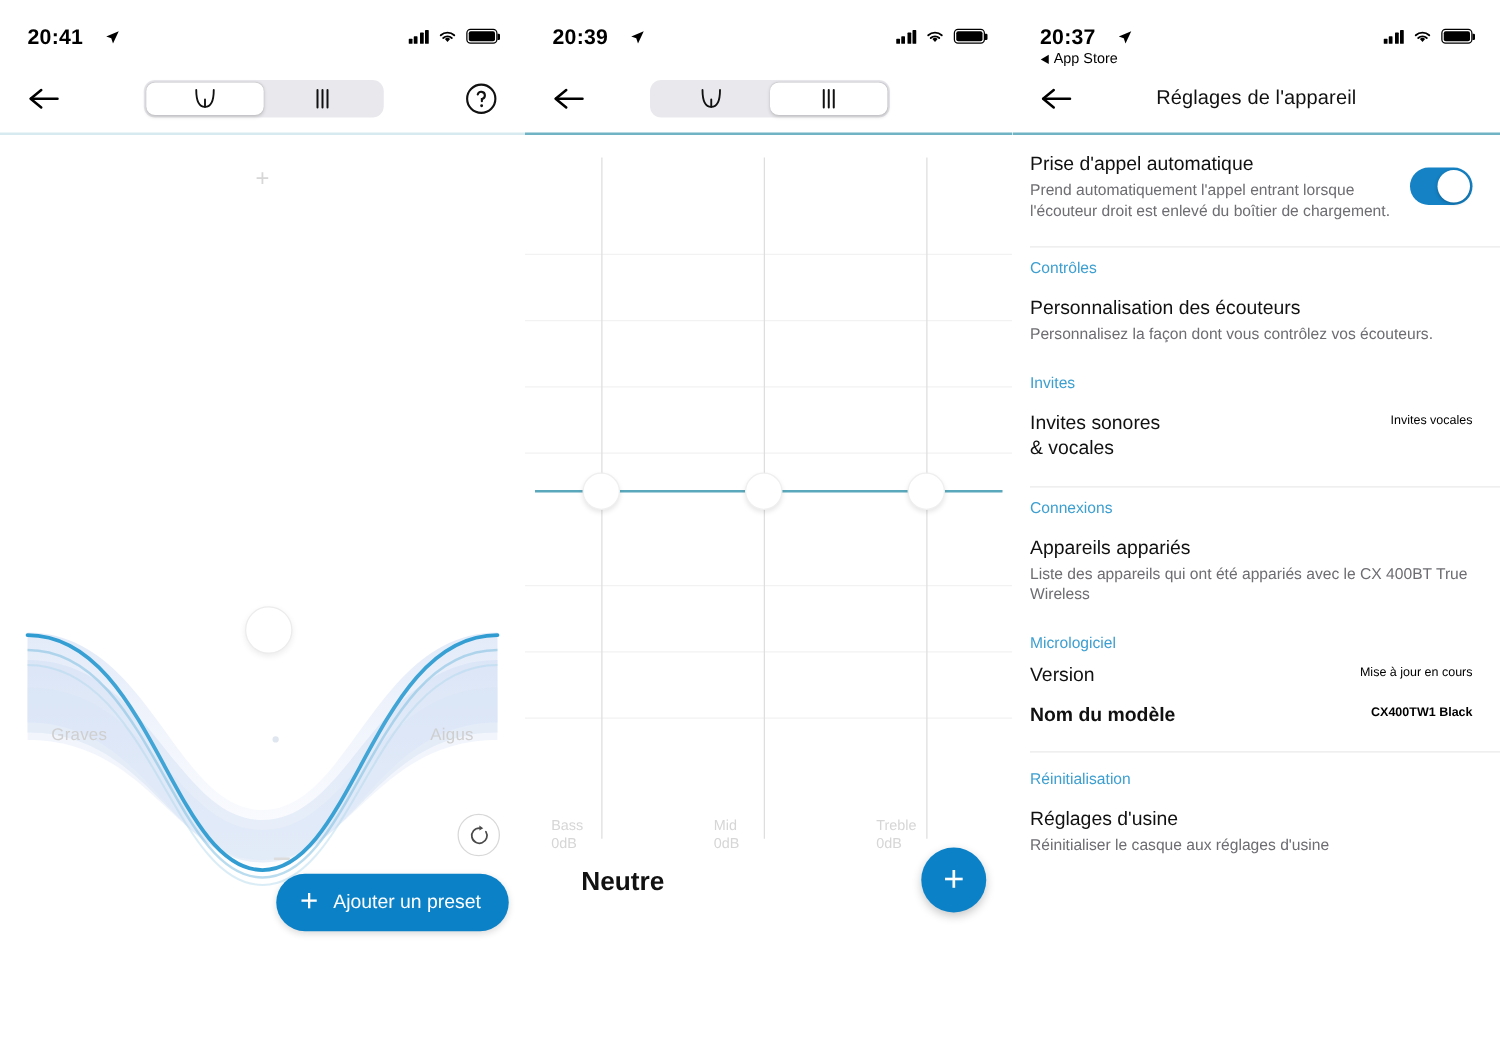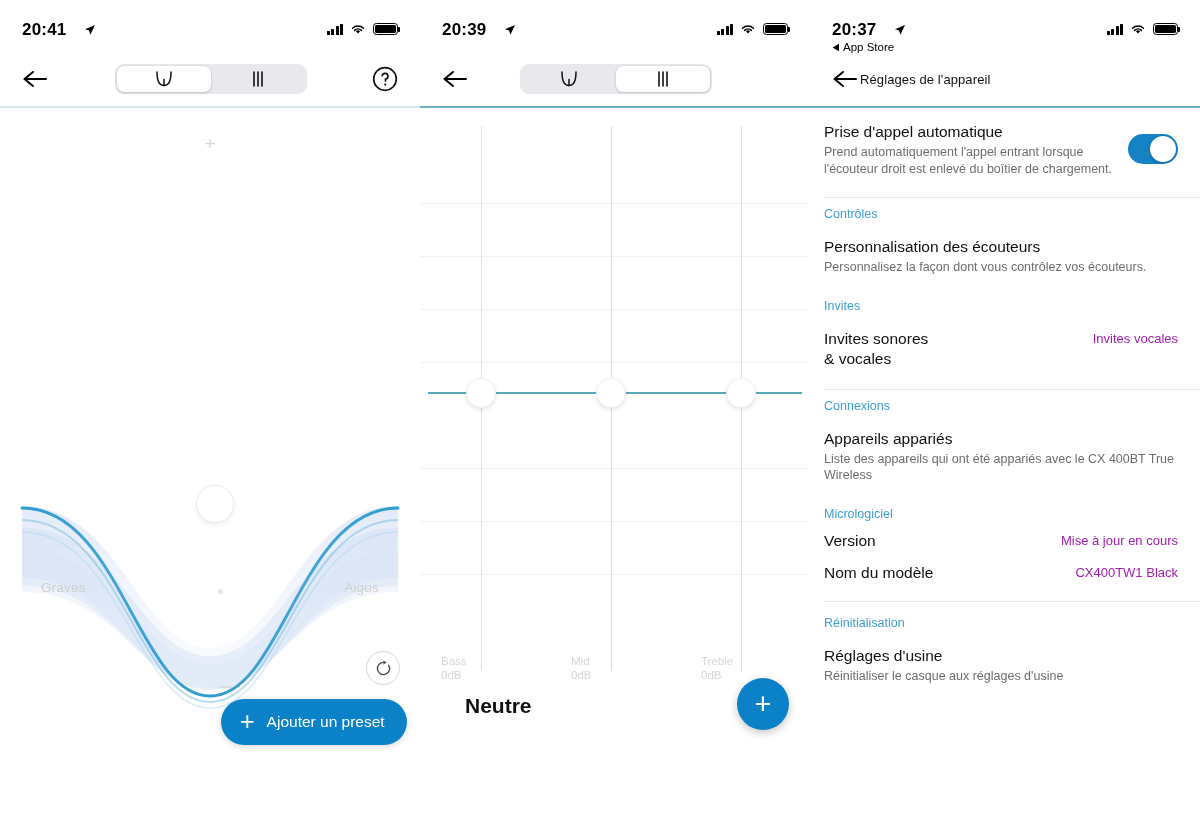--- a/index.html
+++ b/index.html
@@ -58,21 +58,21 @@
   }
   .batt span{ display:block; height:100%; background:#000; border-radius:1.6px; }
 
   
   .navbar {
     height: 54px; display:flex; align-items:center;
     padding: 0 22px; position: relative;
   }
   .back-arrow { width: 28px; height: 22px; flex: 0 0 auto; cursor: pointer; }
   .nav-title {
-    flex: 1; font-size: 13px; color:#111; font-weight: 500;
+    flex: 1; text-align: center; font-size: 16px; color:#111; font-weight: 500;
     letter-spacing:.1px;
   }
   .help-icon { width:26px; height:26px; flex:0 0 auto; }
 
   
   .segmented {
     width: 192px; height: 30px; background:#e9e9ed; border-radius: 9px;
     display:flex; padding: 2px; margin: 0 auto; position: relative;
   }
   .seg {
@@ -171,21 +171,21 @@
     position: relative; padding: 14px 22px 14px 14px;
     display:flex; align-items:flex-start; justify-content:space-between; gap: 0;
   }
   .srow-text { flex: 1 1 auto; min-width: 0; }
   .srow-title { font-size: 15.5px; color:#111; line-height: 20px; }
   .srow-sub {
     font-size: 12.5px; color:#6d6d72; line-height: 16.5px; margin-top: 2px;
     max-width: 330px;
   }
   .srow-value {
-    font-size: 13px; color:#a21caf; white-space: nowrap; padding-top: 2px;
+    font-size: 10px; color:#000000; white-space: nowrap; padding-top: 2px;
   }
   .sgroup-head {
     font-size: 12.5px; color:#3d9fd0; padding: 9px 14px 2px 14px; font-weight: 500;
   }
   .sdivider { height: 1px; background:#eaeaea; margin: 6px 0 0 14px; }
   .toggle {
     width: 50px; height: 30px; border-radius: 15px; background:#1482c5;
     position: relative; flex: 0 0 auto; margin-top: 12px; cursor:pointer;
   }
   .toggle .knob {
@@ -491,21 +491,21 @@
 
       <div class="sgroup-head">Micrologiciel</div>
 
       <div class="srow" style="padding-top:8px;padding-bottom:6px;">
         <div class="srow-text">
           <div class="srow-title">Version</div>
         </div>
         <div class="srow-value">Mise à jour en cours</div>
       </div>
 
-      <div class="srow" style="padding-top:6px;padding-bottom:12px;">
+      <div class="srow" style="padding-top:6px;padding-bottom:12px;font-weight:bold;">
         <div class="srow-text">
           <div class="srow-title">Nom du modèle</div>
         </div>
         <div class="srow-value">CX400TW1 Black</div>
       </div>
 
       <div class="sdivider"></div>
 
       <div class="sgroup-head" style="padding-top:14px;">Réinitialisation</div>
 

